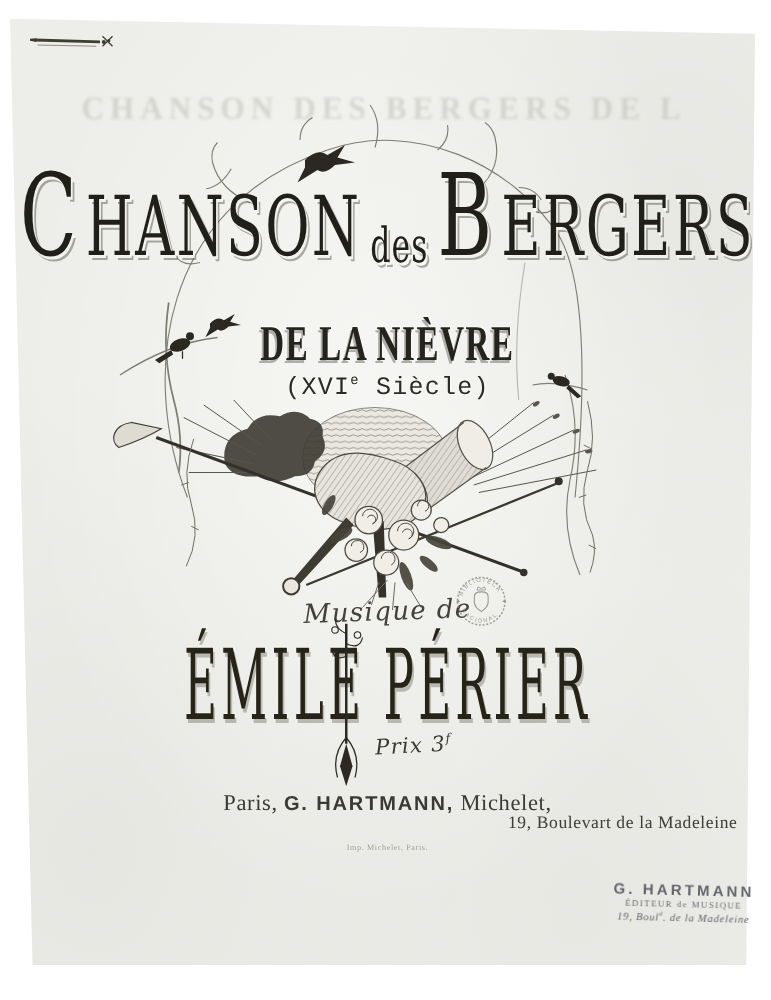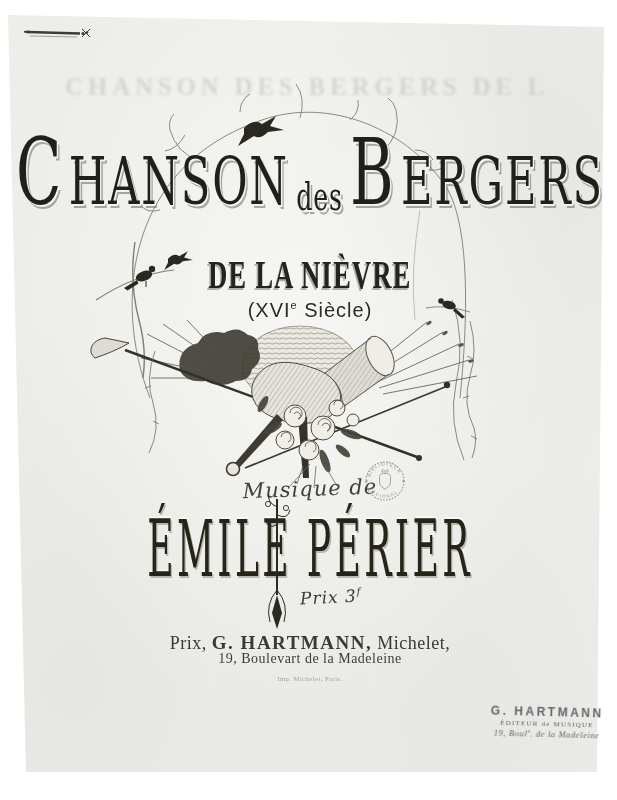--- a/index.html
+++ b/index.html
@@ -27,40 +27,40 @@
     transform:scale(.9,1.38);transform-origin:50% 0;
     text-shadow:1.5px 1.5px 0 rgba(250,250,246,.9), 3px 3px 0 rgba(75,72,64,.45);}
   .t-initial{font-size:66px;line-height:.8;}
   .t-word{font-size:48px;letter-spacing:2px;}
   .t-mid{font-size:28px;transform:translateY(4px);letter-spacing:1px;}
   
   #title2{left:30px;top:251px;width:560px;font-family:"Liberation Serif",serif;font-weight:700;
     font-size:40px;letter-spacing:2px;color:#24231d;white-space:nowrap;text-align:center;
     transform:scaleX(.66);transform-origin:50% 0;
     text-shadow:-2px 2px 0 rgba(105,103,95,.5), 1px -1px 0 rgba(255,255,255,.65);}
-  #subtitle{left:30px;top:299px;width:560px;font-family:Liberation Sans, sans-serif;font-size:20px;
+  #subtitle{left:30px;top:299px;width:560px;font-family:Liberation Mono, monospace;font-size:20px;
     letter-spacing:1px;color:#2b2a24;text-align:center;
     text-shadow:1px 1px 0 rgba(255,255,255,.6);}
   #subtitle sup{font-size:11px;}
   
   #credit{left:30px;top:477px;width:560px;text-align:center;font-family:"DejaVu Serif",serif;
     font-style:italic;font-size:21px;letter-spacing:1px;color:#43413a;transform:rotate(-2deg);}
   #composer{left:30px;top:503px;width:560px;display:flex;justify-content:center;gap:22px;
     font-family:"DejaVu Serif",serif;font-size:54px;letter-spacing:5px;color:#262419;white-space:nowrap;
     transform:scale(.67,1.45);transform-origin:50% 0;
     text-shadow:2px 2px 0 rgba(120,118,108,.45), 1px -1px 0 rgba(255,255,255,.55);}
   
   #price{left:300px;top:587px;font-family:"DejaVu Serif",serif;font-style:italic;font-size:17px;
     color:#3b3932;transform:rotate(-3deg);letter-spacing:1px;}
   #price sup{font-size:10px;}
   #pub-line1{left:30px;top:632px;width:560px;text-align:center;color:#3a3933;font-size:18px;
     letter-spacing:.5px;white-space:nowrap;}
-  #pub-line1 .pub-name{font-family:Liberation Serif, serif;font-size:19px;font-weight:700;
+  #pub-line1 .pub-name{font-family:Liberation Sans, sans-serif;font-size:16px;font-weight:700;
     letter-spacing:1.5px;}
-  #pub-line2{left:30px;top:651px;width:560px;text-align:center;color:#3d3c36;font-size:14px;
+  #pub-line2{left:30px;top:651px;width:560px;text-align:right;color:#3d3c36;font-size:14px;
     letter-spacing:.5px;}
   #imprint{left:30px;top:675px;width:560px;text-align:center;font-size:6.5px;letter-spacing:.5px;
     color:#9a988e;filter:blur(.4px);opacity:.9;}
   
   #library-stamp{left:363px;top:459px;width:44px;height:44px;opacity:.8;}
   #publisher-stamp{left:487px;top:705px;width:120px;text-align:center;color:#50525a;
     transform:rotate(1.5deg);filter:blur(.3px);opacity:.88;}
   #publisher-stamp .ps1{font-family:"Liberation Sans",sans-serif;font-weight:700;font-size:12px;
     letter-spacing:2.5px;white-space:nowrap;}
   #publisher-stamp .ps2{font-family:"Liberation Serif",serif;font-size:7px;letter-spacing:1.2px;
@@ -245,21 +245,21 @@
     <circle cx="24" cy="13" r="2.6" fill="none" stroke="#2b2922" stroke-width=".9"></circle>
     <path d="M15,95 q-12,14 -7,32 M15,95 q12,14 7,32" fill="none" stroke="#2b2922" stroke-width="1"></path>
     <path d="M15,100 L10,118 L15,134 L20,118 Z" fill="#2b2922"></path>
   </svg>
 
   <div id="price" class="abs">
     <span>Prix 3</span><sup>f</sup>
   </div>
 
   <div id="pub-line1" class="abs">
-    <span>Prix,</span>
+    <span>Paris,</span>
     <span class="pub-name">G. HARTMANN,</span>
     <span>Michelet,</span>
   </div>
   <div id="pub-line2" class="abs">19, Boulevart de la Madeleine</div>
   <div id="imprint" class="abs">Imp. Michelet, Paris.</div>
 
   <div id="publisher-stamp" class="abs">
     <div class="ps1">G. HARTMANN</div>
     <div class="ps2">ÉDITEUR de MUSIQUE</div>
     <div class="ps3">

